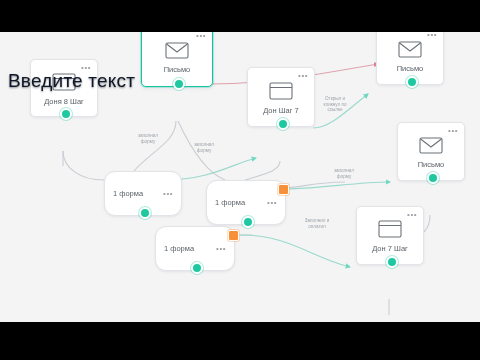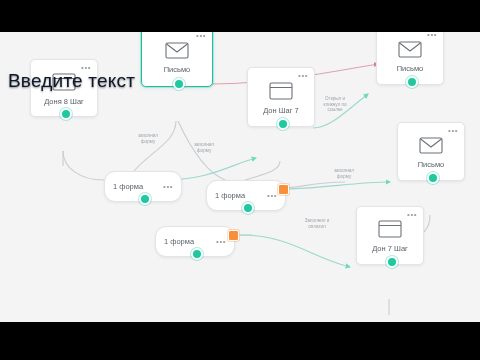--- a/index.html
+++ b/index.html
@@ -51,21 +51,21 @@
     z-index:8;
   }
   .port.bottom{left:50%;margin-left:-4px;bottom:-4px;}
 
   
   .pill{
     position:absolute;z-index:5;height:19px;
     background:#ffffff;border:1px solid #e3e4e8;border-radius:11px;
     box-shadow:0 1px 3px rgba(20,20,40,.07);
     display:flex;align-items:center;justify-content:space-between;
-    padding:5px 8px;
+    padding:12px 8px;
   }
   .pill .lbl{font-size:7.5px;color:#585f66;white-space:nowrap;}
   .pill .dots{color:#9aa0a6;font-size:8px;line-height:6px;letter-spacing:.5px;margin-left:7px;}
 
   .orange{
     position:absolute;width:9px;height:9px;border-radius:2px;
     background:#f79039;border:1px solid #ffffff;
     z-index:7;
     box-shadow:0 0 0 1px rgba(247,144,57,.3);
   }

